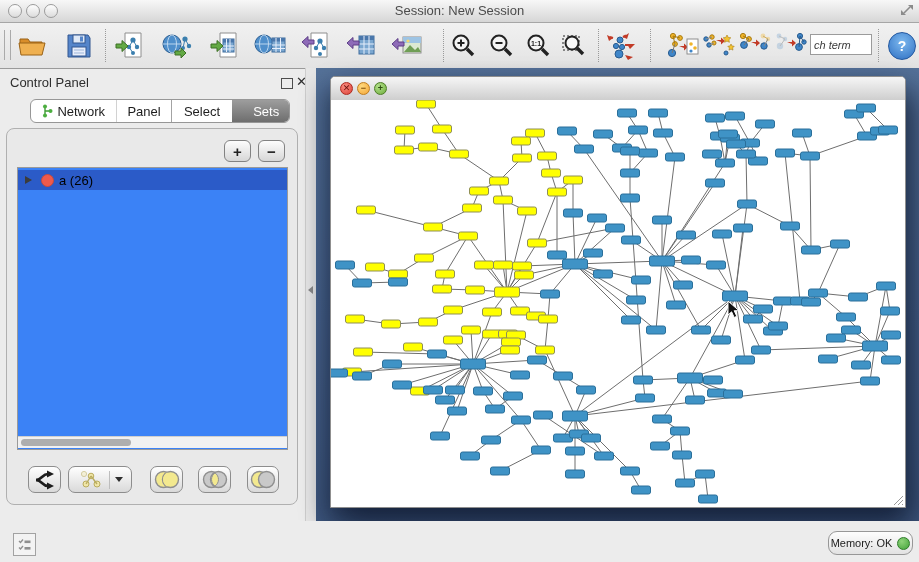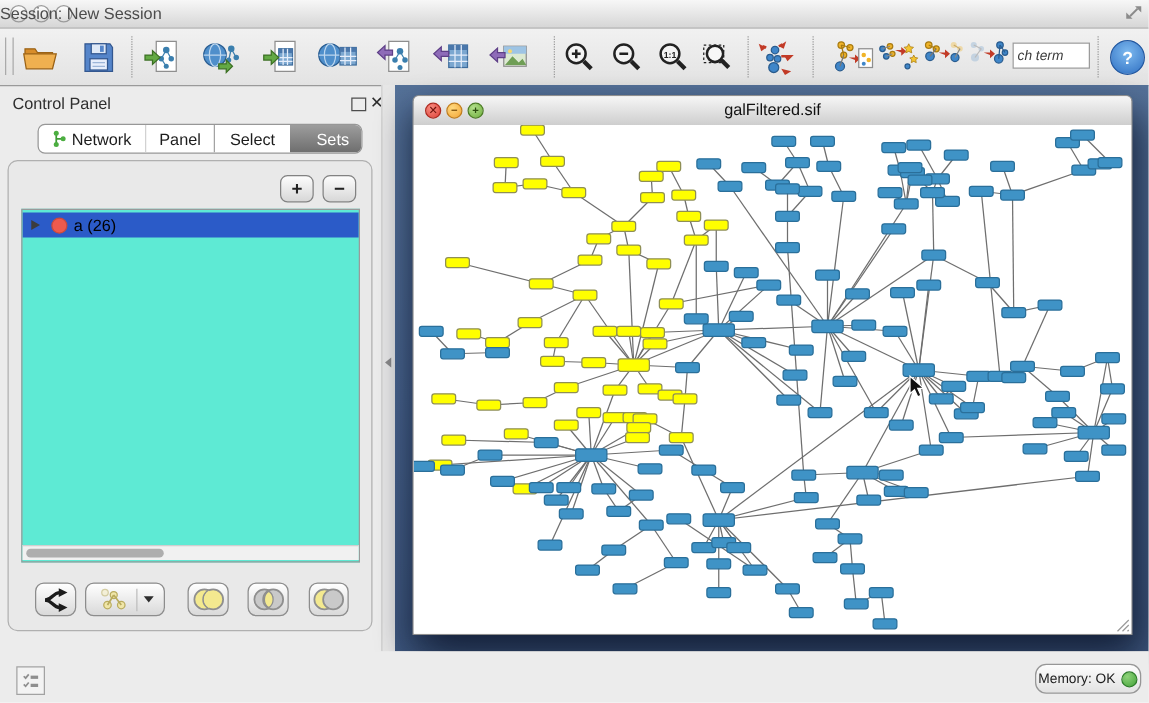--- a/index.html
+++ b/index.html
@@ -5,21 +5,21 @@
   html,body{margin:0;padding:0;}
   body{width:919px;height:562px;font-family:"Liberation Sans","DejaVu Sans",sans-serif;-webkit-font-smoothing:antialiased;}
   .app{position:relative;width:919px;height:562px;background:#ececec;overflow:hidden;}
 
   
   .titlebar{position:absolute;left:0;top:0;width:919px;height:22px;
     background:linear-gradient(#f7f7f7,#d6d6d6);border-bottom:1px solid #a6a6a6;}
   .tl{position:absolute;top:4px;width:12px;height:12px;border-radius:50%;
     border:1px solid #9b9b9b;background:linear-gradient(#fefefe,#dcdcdc);}
   .tl.c{left:8px}.tl.m{left:26px}.tl.z{left:44px}
-  .win-title{position:absolute;left:0;right:0;top:3px;font-size:13px;color:#4c4c4c;}
+  .win-title{position:absolute;left:0;right:0;top:3px;text-align:center;font-size:13px;color:#4c4c4c;}
   .fs-glyph{position:absolute;right:5px;top:3px;}
 
   
   .toolbar{position:absolute;left:0;top:23px;width:919px;height:45px;
     background:linear-gradient(#f1f1f1,#e3e3e3);border-bottom:1px solid #9a9a9a;}
   .tb-handle{position:absolute;left:4px;top:7px;width:5px;height:30px;
     border-left:1px solid #aaa;border-right:1px solid #aaa;}
   .tbtn{position:absolute;top:5px;width:36px;height:36px;display:flex;align-items:center;justify-content:center;border-radius:4px;}
   .sep{position:absolute;top:6px;height:33px;border-left:1px dotted #9a9a9a;}
   .search-box{position:absolute;left:810px;top:11px;width:62px;height:21px;border:1px solid #9b9b9b;
@@ -36,21 +36,21 @@
   .tabs{position:absolute;left:30px;top:99px;width:258px;height:22px;display:flex;
     border:1px solid #979797;border-radius:6px;background:#fff;overflow:hidden;font-size:13px;color:#1d1d1d;}
   .tab{display:flex;align-items:center;justify-content:center;gap:4px;height:22px;}
   .tab.w1{width:90px}.tab.w2{width:56px;border-left:1px solid #d2d2d2}.tab.w3{width:64px;border-left:1px solid #a3a3a3}
   .tab.sel{width:48px;background:linear-gradient(#9d9d9d,#6e6e6e);color:#fff;padding-left:11px;}
   .cp-box{position:absolute;left:6px;top:128px;width:292px;height:377px;border:1px solid #b0b0b0;
     border-radius:8px;background:#e9e9e9;box-sizing:border-box;}
   .mini-btn{position:absolute;width:25px;height:20px;border:1px solid #828282;border-radius:6px;
     background:linear-gradient(#fdfdfd,#d7d7d7);font-size:15px;font-weight:bold;color:#222;
     display:flex;align-items:center;justify-content:center;line-height:1;}
-  .sets-list{position:absolute;left:17px;top:167px;width:271px;height:283px;background:#5eead4;
+  .sets-list{position:absolute;left:17px;top:167px;width:271px;height:283px;background:#3b82f6;
     border:1px solid #9a9a9a;box-sizing:border-box;overflow:hidden;}
   .set-row{position:relative;height:20px;display:flex;align-items:center;font-size:13px;color:#000;}
   .set-row.selected{background:#2b5bc8;}
   .tri{width:0;height:0;border-left:7px solid #3c3c3c;border-top:4.5px solid transparent;
     border-bottom:4.5px solid transparent;margin-left:7px;}
   .dot-red{width:13px;height:13px;border-radius:50%;background:#ee5a4d;border:1px solid #c84a3e;
     margin-left:9px;margin-right:5px;box-sizing:border-box;}
   .hscroll{position:absolute;left:18px;top:436px;width:269px;height:11px;background:#f1f1f1;
     border-top:1px solid #cfcfcf;}
   .hthumb{position:absolute;left:3px;top:2px;width:110px;height:7px;border-radius:4px;background:#aeaeae;}
@@ -421,21 +421,20 @@
   <div class="splitter">
     <div class="split-arrow"></div>
   </div>
 
   <div class="desktop">
     <div class="iframe-win">
       <div class="iframe-titlebar">
         <div class="ilight r">✕</div>
         <div class="ilight y">−</div>
         <div class="ilight g">+</div>
-        <div class="iframe-title">galFiltered.sif</div>
       </div>
       <div class="graph-wrap">
         <svg id="graph" width="574" height="407" viewBox="0 0 574 407">
             <line x1="95" y1="4" x2="111" y2="29" class="edge"></line>
             <line x1="111" y1="29" x2="128" y2="54" class="edge"></line>
             <line x1="74" y1="30" x2="73" y2="50" class="edge"></line>
             <line x1="73" y1="50" x2="97" y2="47" class="edge"></line>
             <line x1="97" y1="47" x2="128" y2="54" class="edge"></line>
             <line x1="128" y1="54" x2="168" y2="81" class="edge"></line>
             <line x1="204" y1="33" x2="216" y2="56" class="edge"></line>

